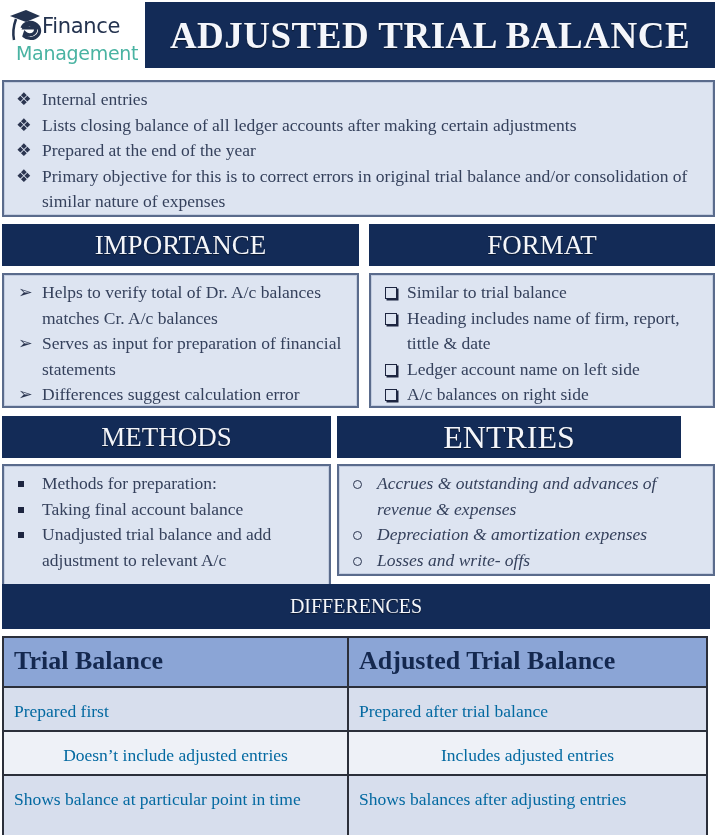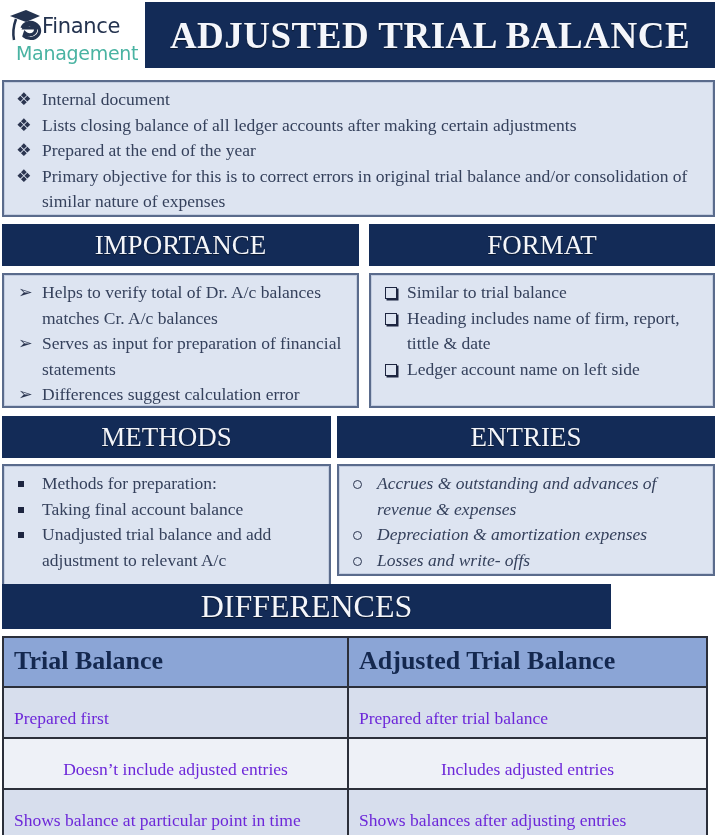--- a/index.html
+++ b/index.html
@@ -26,36 +26,36 @@
   .intro li { padding-left: 26px; }
 
   .imp-h { left: 2px; top: 224px; width: 357px; height: 42px; font-size: 27px; }
   .fmt-h { left: 369px; top: 224px; width: 346px; height: 42px; font-size: 27px; }
   .imp { left: 2px; top: 273px; width: 357px; height: 135px; padding: 5px 6px 0 14px; }
   .imp li { padding-left: 24px; }
   .fmt { left: 369px; top: 273px; width: 346px; height: 135px; padding: 5px 6px 0 14px; }
   .fmt li { padding-left: 22px; }
 
   .met-h { left: 2px; top: 416px; width: 329px; height: 42px; font-size: 27px; }
-  .ent-h { left: 337px; top: 416px; width: 378px; height: 42px; font-size: 27px; }
+  .ent-h { left: 337px; top: 416px; width: 344px; height: 42px; font-size: 32px; }
   .met { left: 2px; top: 464px; width: 329px; height: 128px; padding: 5px 6px 0 12px; }
   .met li { padding-left: 26px; }
   .ent { left: 337px; top: 464px; width: 378px; height: 112px; padding: 5px 6px 0 14px; font-style: italic; }
   .ent li { padding-left: 24px; }
 
-  .diff-h { left: 2px; top: 584px; width: 609px; height: 45px; font-size: 32px; }
+  .diff-h { left: 2px; top: 584px; width: 708px; height: 45px; font-size: 20px; }
 
   .checkbox { display: inline-block; width: 12px; height: 12px; border: 1.6px solid #1d2540; box-shadow: 1.5px 1.5px 0 #1d2540; margin-top: 7px; }
   .sq { display: inline-block; width: 6px; height: 6px; background: #1d2540; margin-top: 10px; margin-left: 2px; }
   .circ { display: inline-block; width: 9px; height: 9px; border: 1.3px solid #2b3550; border-radius: 50%; margin-top: 9px; }
 
   table.diff { position: absolute; left: 2px; top: 636px; width: 706px; border-collapse: collapse; border: 2px solid #2b2f3a; }
   table.diff th, table.diff td { border: 2px solid #2b2f3a; text-align: left; vertical-align: top; font-family: "Liberation Serif", serif; }
   table.diff th { background: #8ba5d6; height: 50px; font-size: 26px; font-weight: bold; color: #14284f; padding: 8px 10px 0 10px; }
-  table.diff td { font-size: 17.5px; color: #6d28d9; padding: 18px 10px 6px 10px; line-height: 25px; }
+  table.diff td { font-size: 17.5px; color: #0369a1; padding: 11px 10px 6px 10px; line-height: 25px; }
   table.diff col.c1 { width: 345px; }
   tr.r0 td { background: #d7deed; height: 38px; }
   tr.r1 td { background: #eef1f7; height: 38px; text-align: center; }
   tr.r2 td { background: #d7deed; height: 74px; }
 </style>
 </head>
 <body>
 
 <div class="abs logo">
   <svg class="logo-icon" viewBox="0 0 36 36">
@@ -64,21 +64,21 @@
     <path d="M16 20 a9 8 0 1 1 2 8 l1 -3 a6 5 0 1 0 -1 -5 h14" stroke="#24334f" stroke-width="3.2" fill="none"></path>
   </svg>
   <span class="logo-finance">Finance</span>
   <span class="logo-mgmt">Management</span>
 </div>
 
 <div class="abs banner title-banner">ADJUSTED TRIAL BALANCE</div>
 
 <div class="abs panel intro">
   <ul>
-    <li><span class="bullet">❖</span><span>Internal document</span></li>
+    <li><span class="bullet">❖</span><span>Internal entries</span></li>
     <li><span class="bullet">❖</span><span>Lists closing balance of all ledger accounts after making certain adjustments</span></li>
     <li><span class="bullet">❖</span><span>Prepared at the end of the year</span></li>
     <li><span class="bullet">❖</span><span>Primary objective for this is to correct errors in original trial balance and/or consolidation of similar nature of expenses</span></li>
   </ul>
 </div>
 
 <div class="abs banner imp-h">IMPORTANCE</div>
 <div class="abs panel imp">
   <ul>
     <li><span class="bullet">➢</span><span>Helps to verify total of Dr. A/c balances matches Cr. A/c balances</span></li>
@@ -86,20 +86,21 @@
     <li><span class="bullet">➢</span><span>Differences suggest calculation error</span></li>
   </ul>
 </div>
 
 <div class="abs banner fmt-h">FORMAT</div>
 <div class="abs panel fmt">
   <ul>
     <li><span class="bullet checkbox"></span><span>Similar to trial balance</span></li>
     <li><span class="bullet checkbox"></span><span>Heading includes name of firm, report, tittle &amp; date</span></li>
     <li><span class="bullet checkbox"></span><span>Ledger account name on left side</span></li>
+    <li><span class="bullet checkbox"></span><span>A/c balances on right side</span></li>
   </ul>
 </div>
 
 <div class="abs banner met-h">METHODS</div>
 <div class="abs panel met">
   <ul>
     <li><span class="bullet sq"></span><span>Methods for preparation:</span></li>
     <li><span class="bullet sq"></span><span>Taking final account balance</span></li>
     <li><span class="bullet sq"></span><span>Unadjusted trial balance and add adjustment to relevant A/c</span></li>
   </ul>

